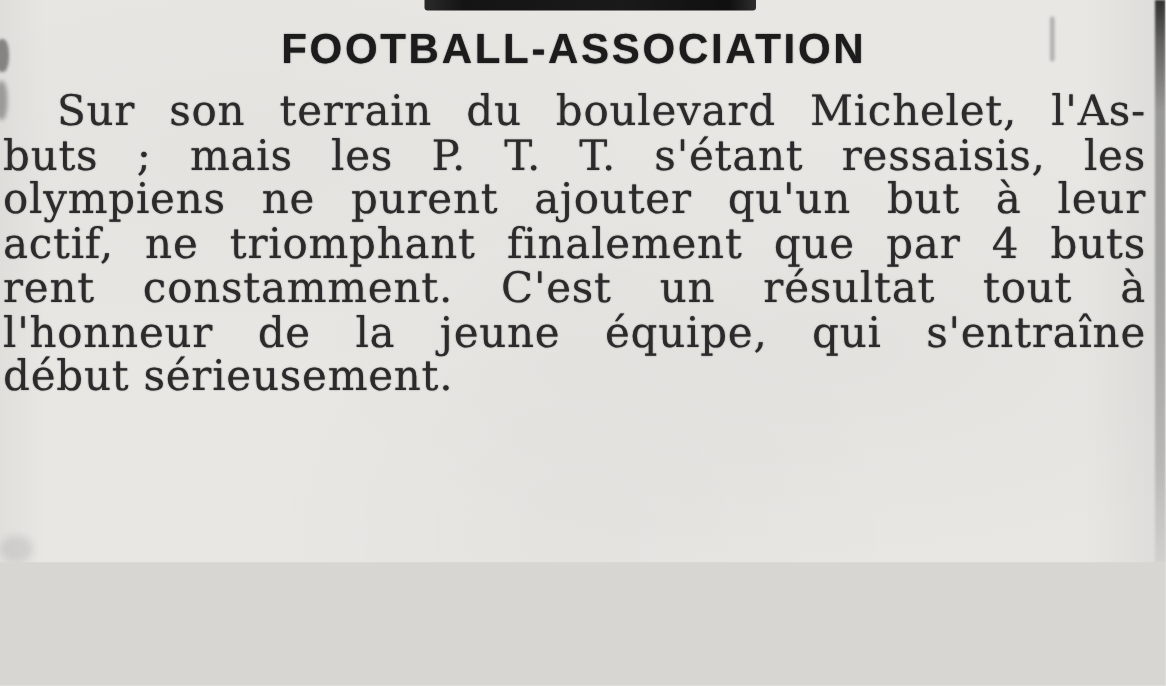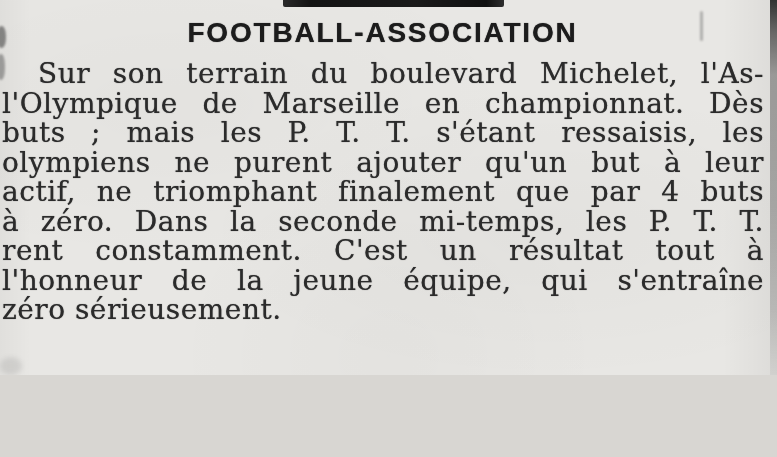--- a/index.html
+++ b/index.html
@@ -142,28 +142,26 @@
 <body>
 
 <div class="clipping">
 
   <div class="top-bar"></div>
 
   <h1 class="headline">FOOTBALL-ASSOCIATION</h1>
 
   <div class="body-text">
     <div class="line indent">Sur son terrain du boulevard Michelet, l'As-</div>
-    <div class="line">l'Olympique de Marseille en championnat. Dès</div>
     <div class="line">buts ; mais les P. T. T. s'étant ressaisis, les</div>
     <div class="line">olympiens ne purent ajouter qu'un but à leur</div>
     <div class="line">actif, ne triomphant finalement que par 4 buts</div>
-    <div class="line">à zéro. Dans la seconde mi-temps, les P. T. T.</div>
     <div class="line">rent constamment. C'est un résultat tout à</div>
     <div class="line">l'honneur de la jeune équipe, qui s'entraîne</div>
-    <div class="line last">zéro sérieusement.</div>
+    <div class="line last">début sérieusement.</div>
   </div>
 
   <div class="end-rule"></div>
 
   <div class="smudge-a"></div>
   <div class="smudge-b"></div>
   <div class="scratch"></div>
   <div class="corner-smudge"></div>
   <div class="edge-shadow"></div>
 

